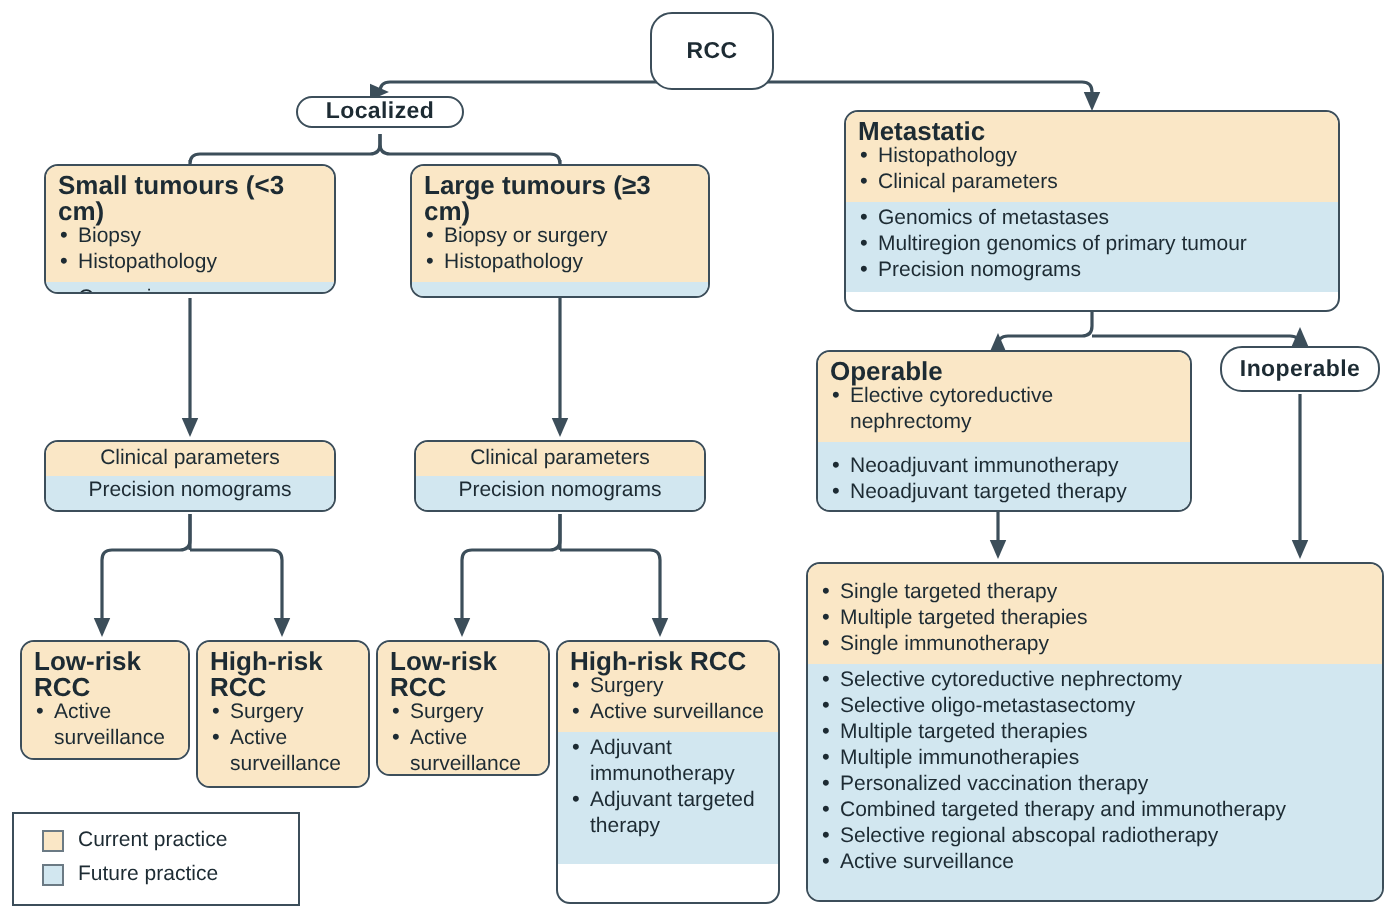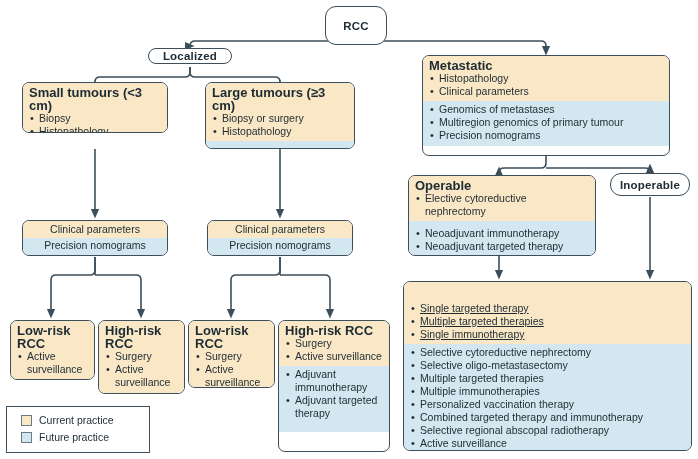--- a/index.html
+++ b/index.html
@@ -99,21 +99,21 @@
     </div>
     <div class="band fut pad" style="padding-top:2px;padding-bottom:4px;">
       <ul class="items">
         <li>Genomics of metastases</li>
         <li>Multiregion genomics of primary tumour</li>
         <li>Precision nomograms</li>
       </ul>
     </div>
   </div>
 
-  <div class="node card" style="left:22px;top:82px;width:146px;height:51px;">
+  <div class="node card" style="left:22px;top:82px;width:146px;height:65px;">
     <div class="band cur pad">
       <div class="hdr">Small tumours (&lt;3 cm)</div>
       <ul class="items">
         <li>Biopsy</li>
         <li>Histopathology</li>
       </ul>
     </div>
     <div class="band fut pad" style="padding-top:2px;padding-bottom:4px;">
       <ul class="items">
         <li>Genomics</li>
@@ -212,21 +212,21 @@
         <li>Neoadjuvant targeted therapy</li>
       </ul>
     </div>
   </div>
 
   <div class="node pill" style="left:610px;top:173px;width:80px;height:23px;">
     <span>Inoperable</span>
   </div>
 
   <div class="node card" style="left:403px;top:281px;width:289px;height:170px;">
-    <div class="band cur pad" style="padding-top:20px;text-decoration:underline;">
+    <div class="band cur pad" style="padding-top:8px;">
       <ul class="items">
         <li>Single targeted therapy</li>
         <li>Multiple targeted therapies</li>
         <li>Single immunotherapy</li>
       </ul>
     </div>
     <div class="band fut pad" style="padding-top:2px;height:121px;">
       <ul class="items">
         <li>Selective cytoreductive nephrectomy</li>
         <li>Selective oligo-metastasectomy</li>

